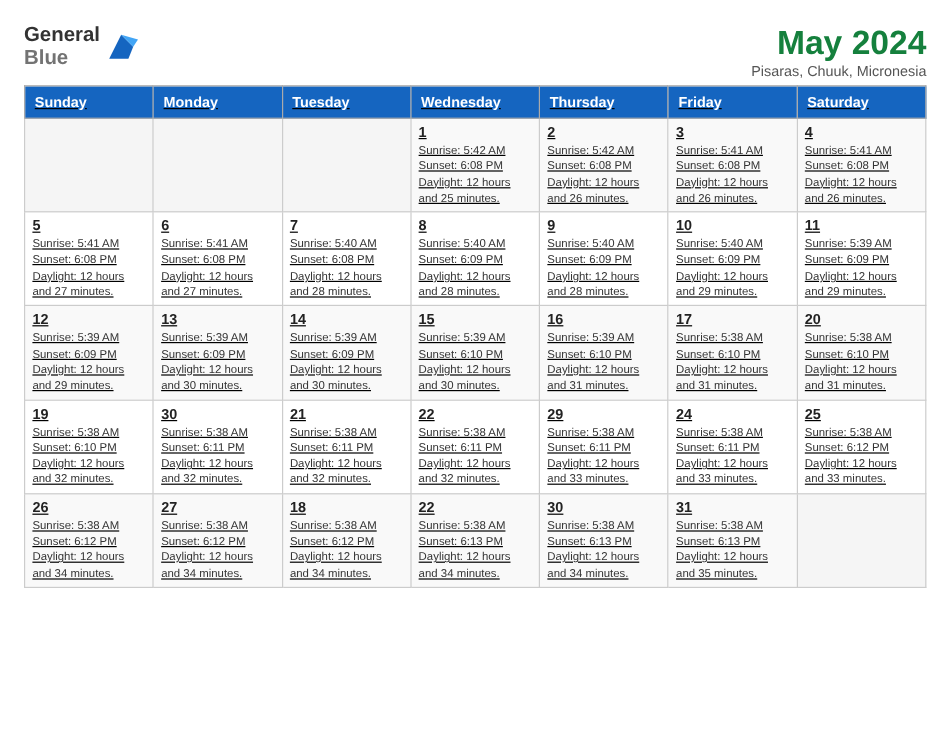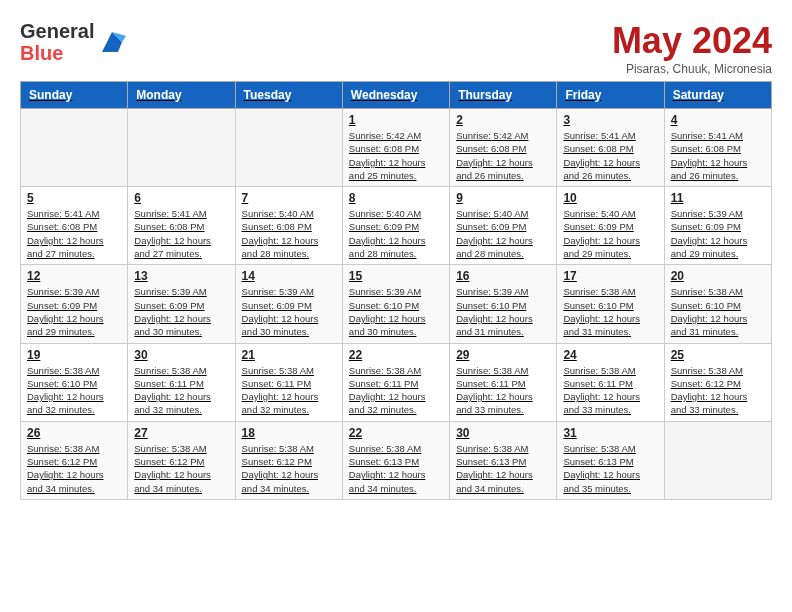--- a/index.html
+++ b/index.html
@@ -14,39 +14,39 @@
       display: flex;
       justify-content: space-between;
       align-items: flex-start;
       padding: 10px 10px 5px 10px;
     }
     .logo {
       display: flex;
       align-items: center;
     }
     .logo-text {
-      font-size: 20px;
+      font-size: 17px;
       font-weight: bold;
       color: #333;
       line-height: 1.1;
     }
     .logo-general { display: block; }
-    .logo-blue { color: #ef4444; display: block; }
+    .logo-blue { color: #737373; display: block; }
     .logo-icon {
       width: 28px;
       height: 28px;
       margin-left: 4px;
     }
     .title-area {
       text-align: right;
     }
     .month-title {
-      font-size: 36px;
-      font-weight: bold;
-      color: #b91c1c;
+      font-size: 28px;
+      font-weight: bold;
+      color: #15803d;
     }
     .location-title {
       font-size: 12px;
       color: #555;
     }
     .calendar-table {
       width: 100%;
       border-collapse: collapse;
       margin: 0 10px;
       width: calc(100% - 20px);

